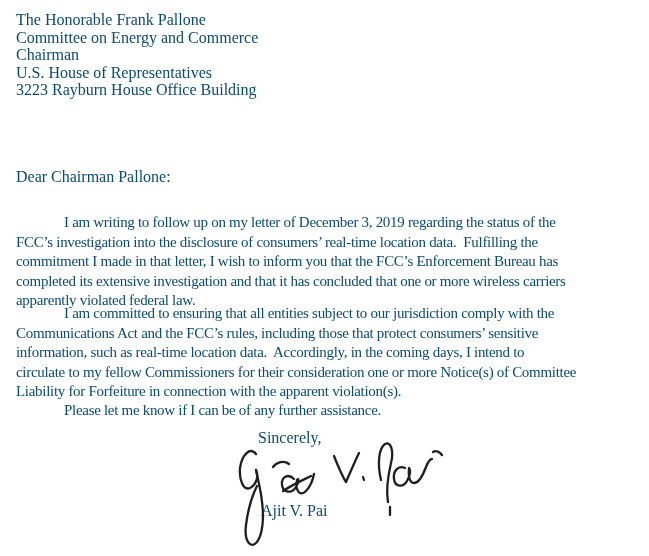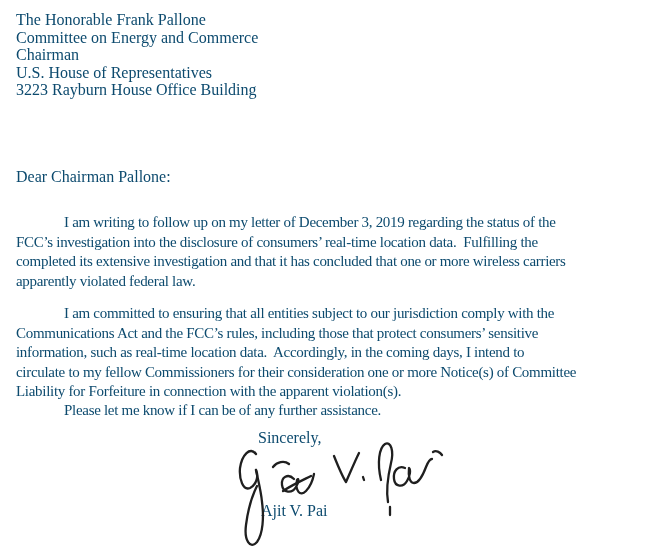--- a/index.html
+++ b/index.html
@@ -81,20 +81,21 @@
     <div class="address-line">Chairman</div>
     <div class="address-line">U.S. House of Representatives</div>
     <div class="address-line">3223 Rayburn House Office Building</div>
   </div>
 
   <div class="abs salutation">Dear Chairman Pallone:</div>
 
   <div class="abs paragraph para-1">
     <div class="para-line indent">I am writing to follow up on my letter of December 3, 2019 regarding the status of the</div>
     <div class="para-line">FCC’s investigation into the disclosure of consumers’ real-time location data.  Fulfilling the</div>
+    <div class="para-line">commitment I made in that letter, I wish to inform you that the FCC’s Enforcement Bureau has</div>
     <div class="para-line">completed its extensive investigation and that it has concluded that one or more wireless carriers</div>
     <div class="para-line">apparently violated federal law.</div>
   </div>
 
   <div class="abs paragraph para-2">
     <div class="para-line indent">I am committed to ensuring that all entities subject to our jurisdiction comply with the</div>
     <div class="para-line">Communications Act and the FCC’s rules, including those that protect consumers’ sensitive</div>
     <div class="para-line">information, such as real-time location data.  Accordingly, in the coming days, I intend to</div>
     <div class="para-line">circulate to my fellow Commissioners for their consideration one or more Notice(s) of Committee</div>
     <div class="para-line">Liability for Forfeiture in connection with the apparent violation(s).</div>

